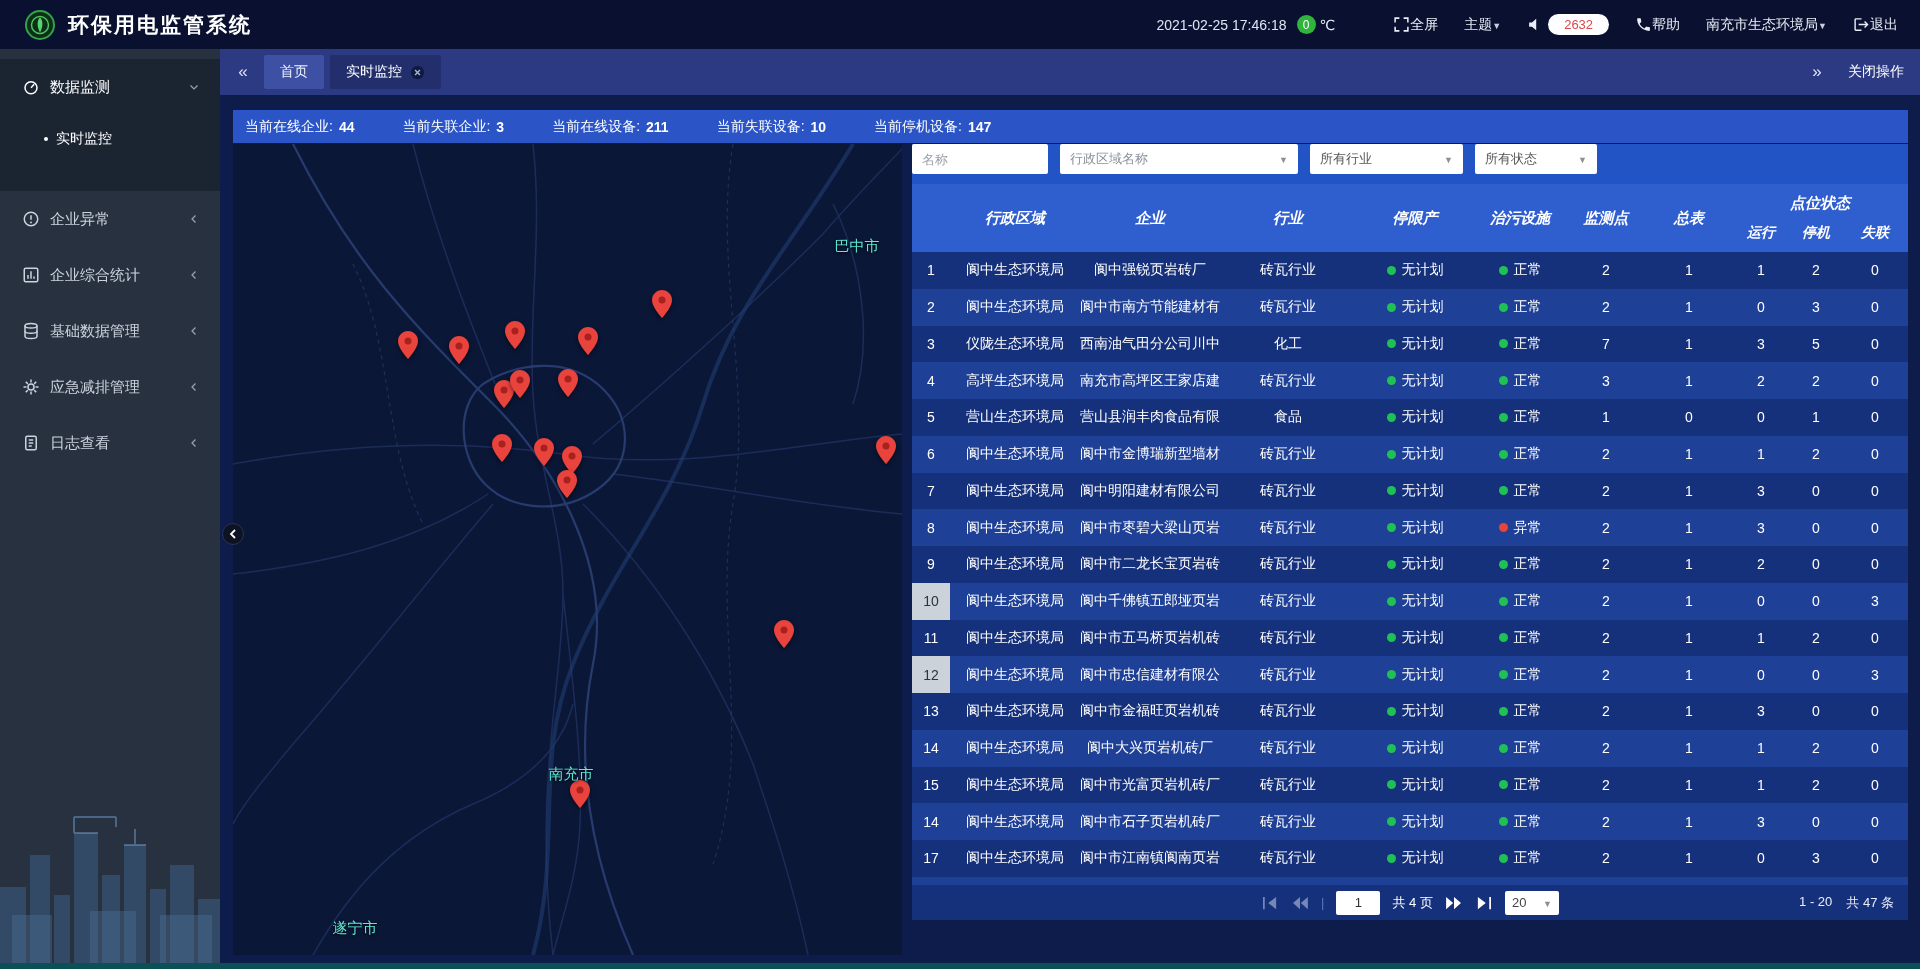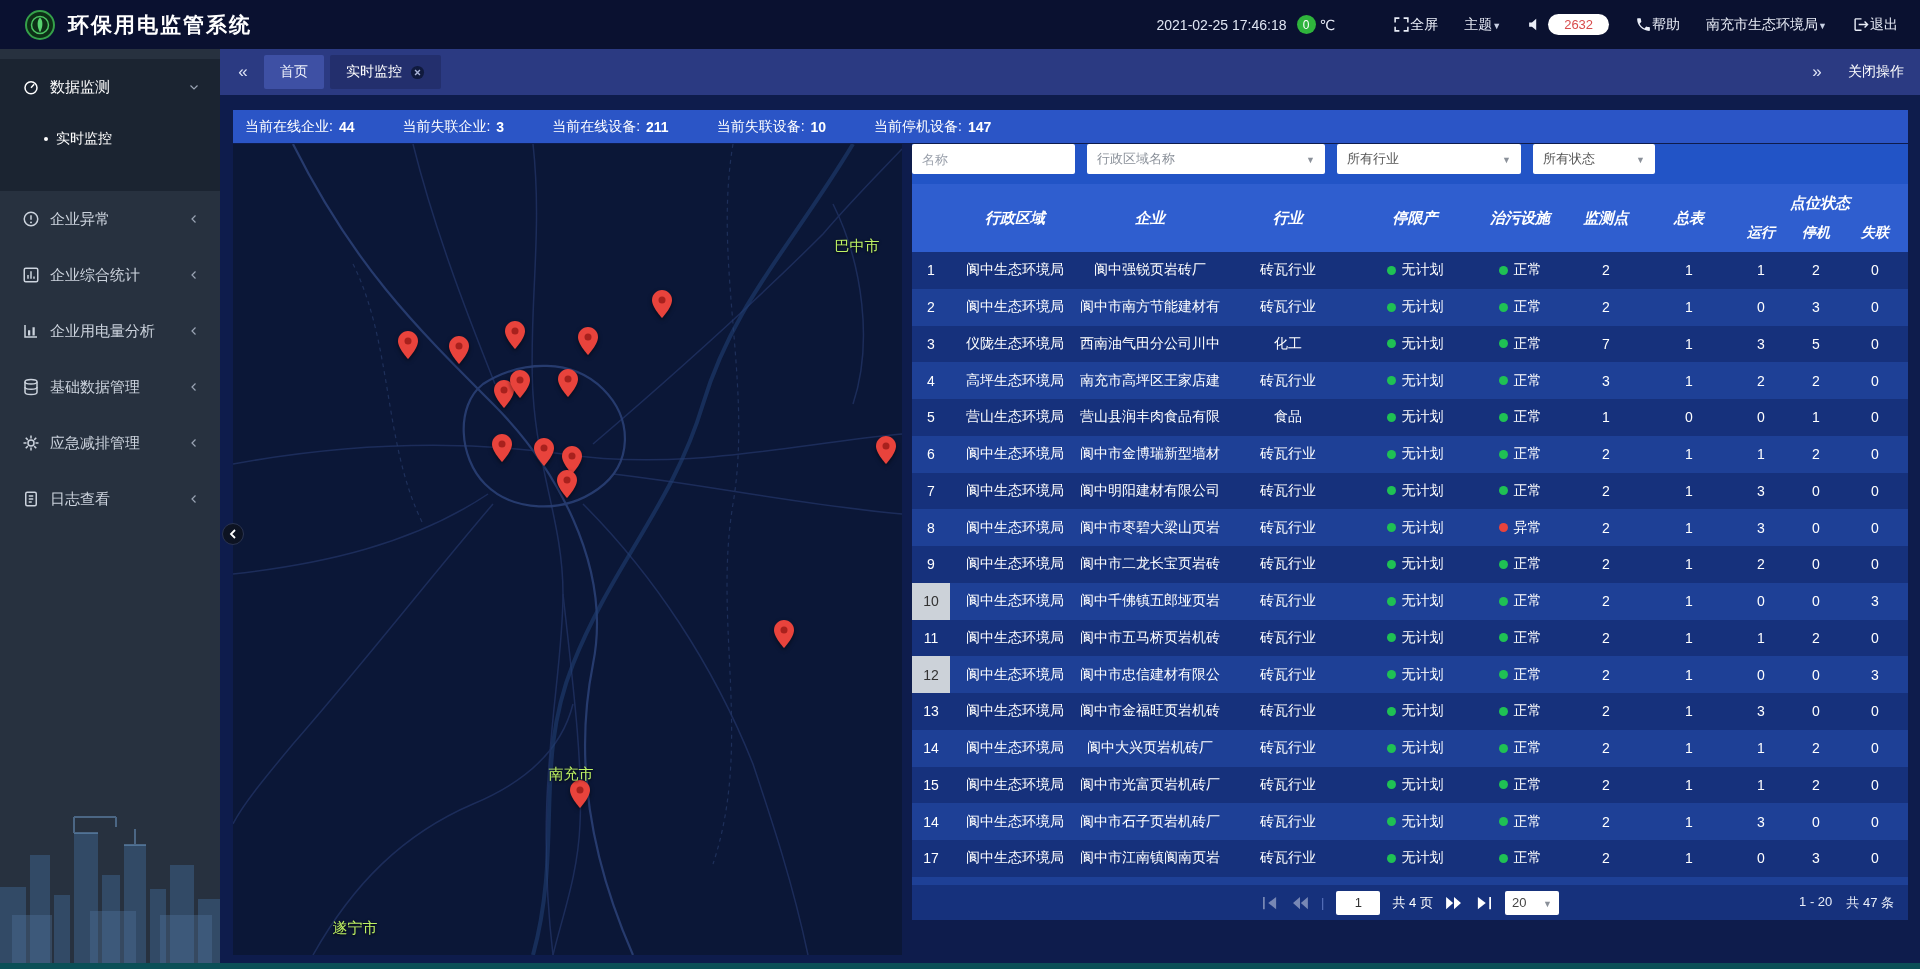--- a/index.html
+++ b/index.html
@@ -46,35 +46,35 @@
   .tabbar-right{margin-left:auto;display:flex;align-items:center;gap:16px;color:#fff;font-size:14px;}
 
   
   .statsbar{position:absolute;left:233px;top:110px;width:1675px;height:33px;background:#2b55c6;display:flex;align-items:center;font-size:14px;color:#fff;padding-left:12px;gap:48px;z-index:2;}
   .stat-item{display:flex;align-items:center;white-space:nowrap;}
   .stat-value{margin-left:6px;font-weight:bold;}
 
   
   .map{position:absolute;left:233px;top:144px;width:669px;height:811px;background:#0b1737;overflow:hidden;z-index:2;}
   .roads{position:absolute;left:0;top:0;}
-  .map-city{position:absolute;color:#bef264;font-size:15px;transform:translate(-50%,-50%);text-shadow:0 1px 3px #000;white-space:nowrap;}
+  .map-city{position:absolute;color:#5eead4;font-size:15px;transform:translate(-50%,-50%);text-shadow:0 1px 3px #000;white-space:nowrap;}
   .map-pin{position:absolute;width:20px;height:28px;cursor:pointer;filter:drop-shadow(0 2px 2px rgba(0,0,0,.5));}
   .collapse-handle{position:absolute;left:222px;top:523px;width:22px;height:22px;border-radius:50%;background:#0d1322;border:1px solid #2a3350;display:flex;align-items:center;justify-content:center;z-index:4;cursor:pointer;color:#dfe4f7;}
   .collapse-handle svg{width:10px;height:10px;}
 
   
   .panel{position:absolute;left:912px;top:144px;width:996px;height:776px;background:#2254c6;z-index:2;}
   .filters{height:40px;display:flex;align-items:flex-start;gap:12px;}
   .f-input,.f-select{height:30px;background:#fff;border-radius:2px;border:none;font-size:13px;color:#555;padding:0 10px;display:flex;align-items:center;}
-  input.f-input{width:163px;}
+  input.f-input{width:136px;}
   input.f-input::placeholder{color:#9aa0ab;}
   .f-select{justify-content:space-between;cursor:pointer;}
   .f-select .caret{color:#8a9099;}
   .f-region{width:238px;color:#8a9099;}
-  .f-industry{width:184px;}
+  .f-industry{width:153px;}
   .f-status{width:122px;}
 
   
   .cols{display:grid;grid-template-columns:38px 130px 140px 136px 118px 92px 80px 86px 58px 52px auto;}
   .thead{height:68px;background:#2f5ecf;grid-template-rows:30px 38px;font-weight:bold;font-style:italic;}
   .thead .th{grid-row:1/3;display:flex;align-items:center;justify-content:center;font-size:15px;}
   .thead .th-group{grid-row:1;display:flex;align-items:flex-end;justify-content:center;font-size:15px;padding-bottom:1px;}
   .thead .th-sub{grid-row:2;display:flex;align-items:center;justify-content:center;font-size:14px;}
   .tbody{height:633px;overflow:hidden;}
   .trow{height:36.75px;cursor:pointer;}
@@ -200,37 +200,20 @@
       </div>
       <div class="nav-group">
         <div class="nav-row">
           <span class="nav-icon">
             <svg viewBox="0 0 24 24" width="18" height="18">
               <rect x="3" y="3" width="18" height="18" rx="2" fill="none" stroke="currentColor" stroke-width="2"></rect>
               <path d="M8 17v-5M12 17V7M16 17v-3" stroke="currentColor" stroke-width="2"></path>
             </svg>
           </span>
           <span>企业综合统计</span>
-          <span class="nav-caret">
-            <svg viewBox="0 0 24 24" width="12" height="12">
-              <polyline points="15 5 8 12 15 19" fill="none" stroke="currentColor" stroke-width="2.4"></polyline>
-            </svg>
-          </span>
-        </div>
-      </div>
-      <div class="nav-group">
-        <div class="nav-row">
-          <span class="nav-icon">
-            <svg viewBox="0 0 24 24" width="18" height="18">
-              <path d="M4 4v16h16" stroke="currentColor" stroke-width="2" fill="none"></path>
-              <rect x="8" y="11" width="3" height="7" fill="currentColor"></rect>
-              <rect x="14" y="7" width="3" height="11" fill="currentColor"></rect>
-            </svg>
-          </span>
-          <span>企业用电量分析</span>
           <span class="nav-caret">
             <svg viewBox="0 0 24 24" width="12" height="12">
               <polyline points="15 5 8 12 15 19" fill="none" stroke="currentColor" stroke-width="2.4"></polyline>
             </svg>
           </span>
         </div>
       </div>
       <div class="nav-group">
         <div class="nav-row">
           <span class="nav-icon">

